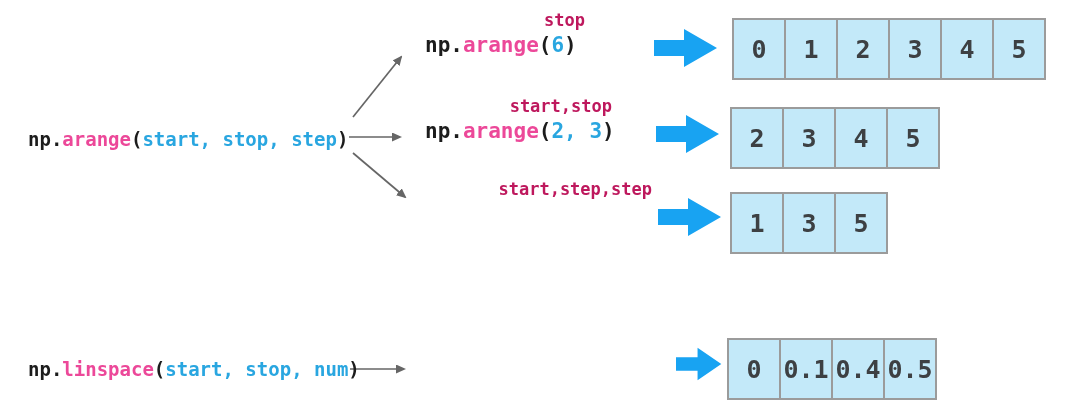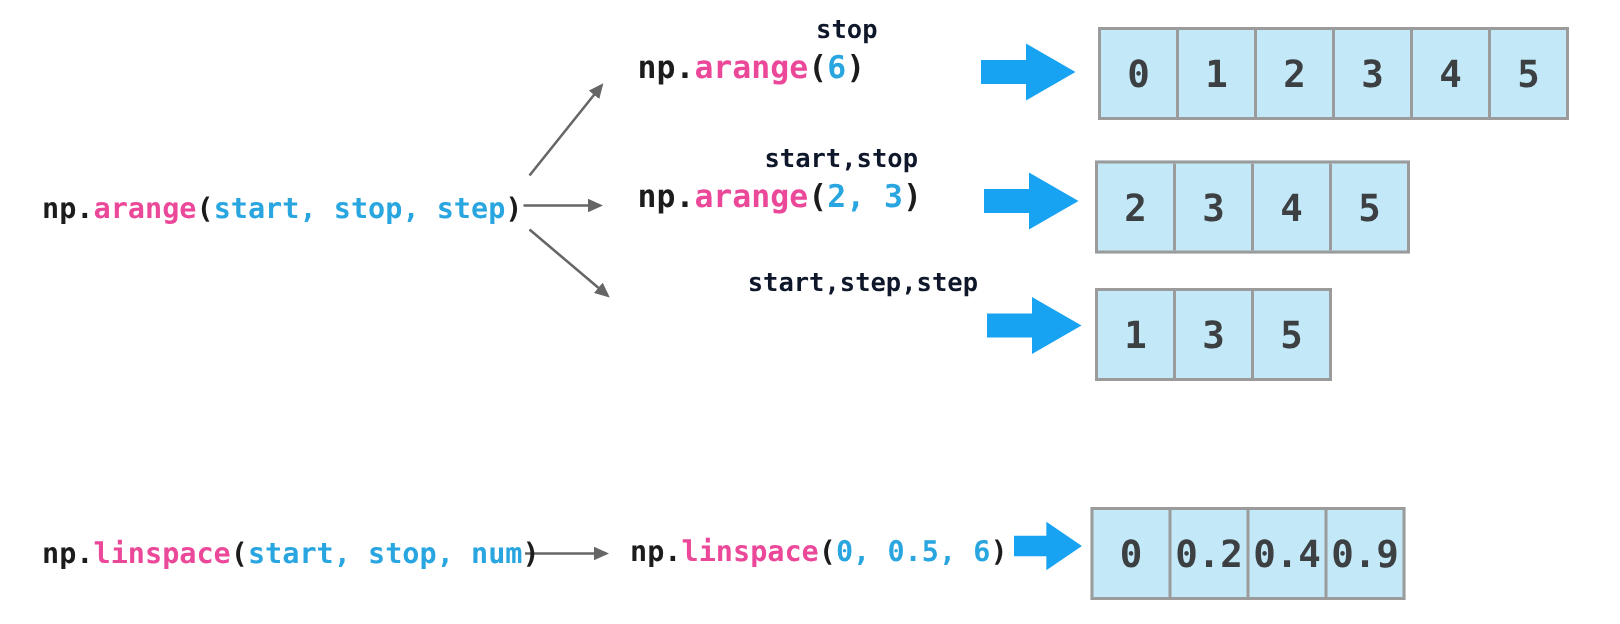--- a/index.html
+++ b/index.html
@@ -3,21 +3,21 @@
 <meta charset="utf-8">
 <style>
   html,body{margin:0;padding:0;background:#ffffff;}
   #canvas{position:relative;width:1080px;height:416px;background:#ffffff;overflow:hidden;
           font-family:"DejaVu Sans Mono",monospace;}
   .code{position:absolute;font-weight:bold;font-size:21px;line-height:24px;color:#1c1c1c;white-space:pre;}
   .code.def{font-size:19px;}
   .code.small{font-size:19px;}
   .fn{color:#ec4899;}
   .arg{color:#29a6e0;}
-  .note{position:absolute;font-weight:bold;font-size:17px;line-height:19px;color:#0f172a;
+  .note{position:absolute;font-weight:bold;font-size:17px;line-height:19px;color:#be185d;
         text-align:right;white-space:pre;}
   .array{position:absolute;display:flex;border:2px solid #9b9b9b;background:#c3e9f9;}
   .cell{width:50px;height:58px;display:flex;align-items:center;justify-content:center;
         font-weight:bold;font-size:25px;color:#3d4043;border-left:2px solid #9b9b9b;}
   .cell:first-child{border-left:none;}
   .overlay{position:absolute;left:0;top:0;pointer-events:none;}
   .barrow{position:absolute;}
 </style>
 </head>
 <body>
@@ -75,26 +75,25 @@
   </svg>
 
   <div class="array" style="left:730px;top:192px">
     <div class="cell">1</div>
     <div class="cell">3</div>
     <div class="cell">5</div>
   </div>
 
   <div class="code def" style="left:28px;top:357px"><span>np.</span><span class="fn">linspace</span><span>(</span><span class="arg">start, stop, num</span><span>)</span></div>
 
-  <div class="code small" style="left:420px;top:356px"><span>np.</span><span class="fn">linspace</span><span>(</span><span class="arg">0, 0.5, 6</span><span>)</span></div>
 
   <svg class="barrow" style="left:676px;top:347px" width="46" height="34" viewBox="0 0 64 40" preserveAspectRatio="none">
     <path d="M0,12 H30 V1 L63,20 L30,39 V28 H0 Z" fill="#18a3f2"></path>
   </svg>
 
   <div class="array" style="left:727px;top:338px">
     <div class="cell">0</div>
-    <div class="cell">0.2</div>
+    <div class="cell">0.1</div>
     <div class="cell">0.4</div>
-    <div class="cell">0.9</div>
+    <div class="cell">0.5</div>
   </div>
 
 </div>
 
 </body></html>

